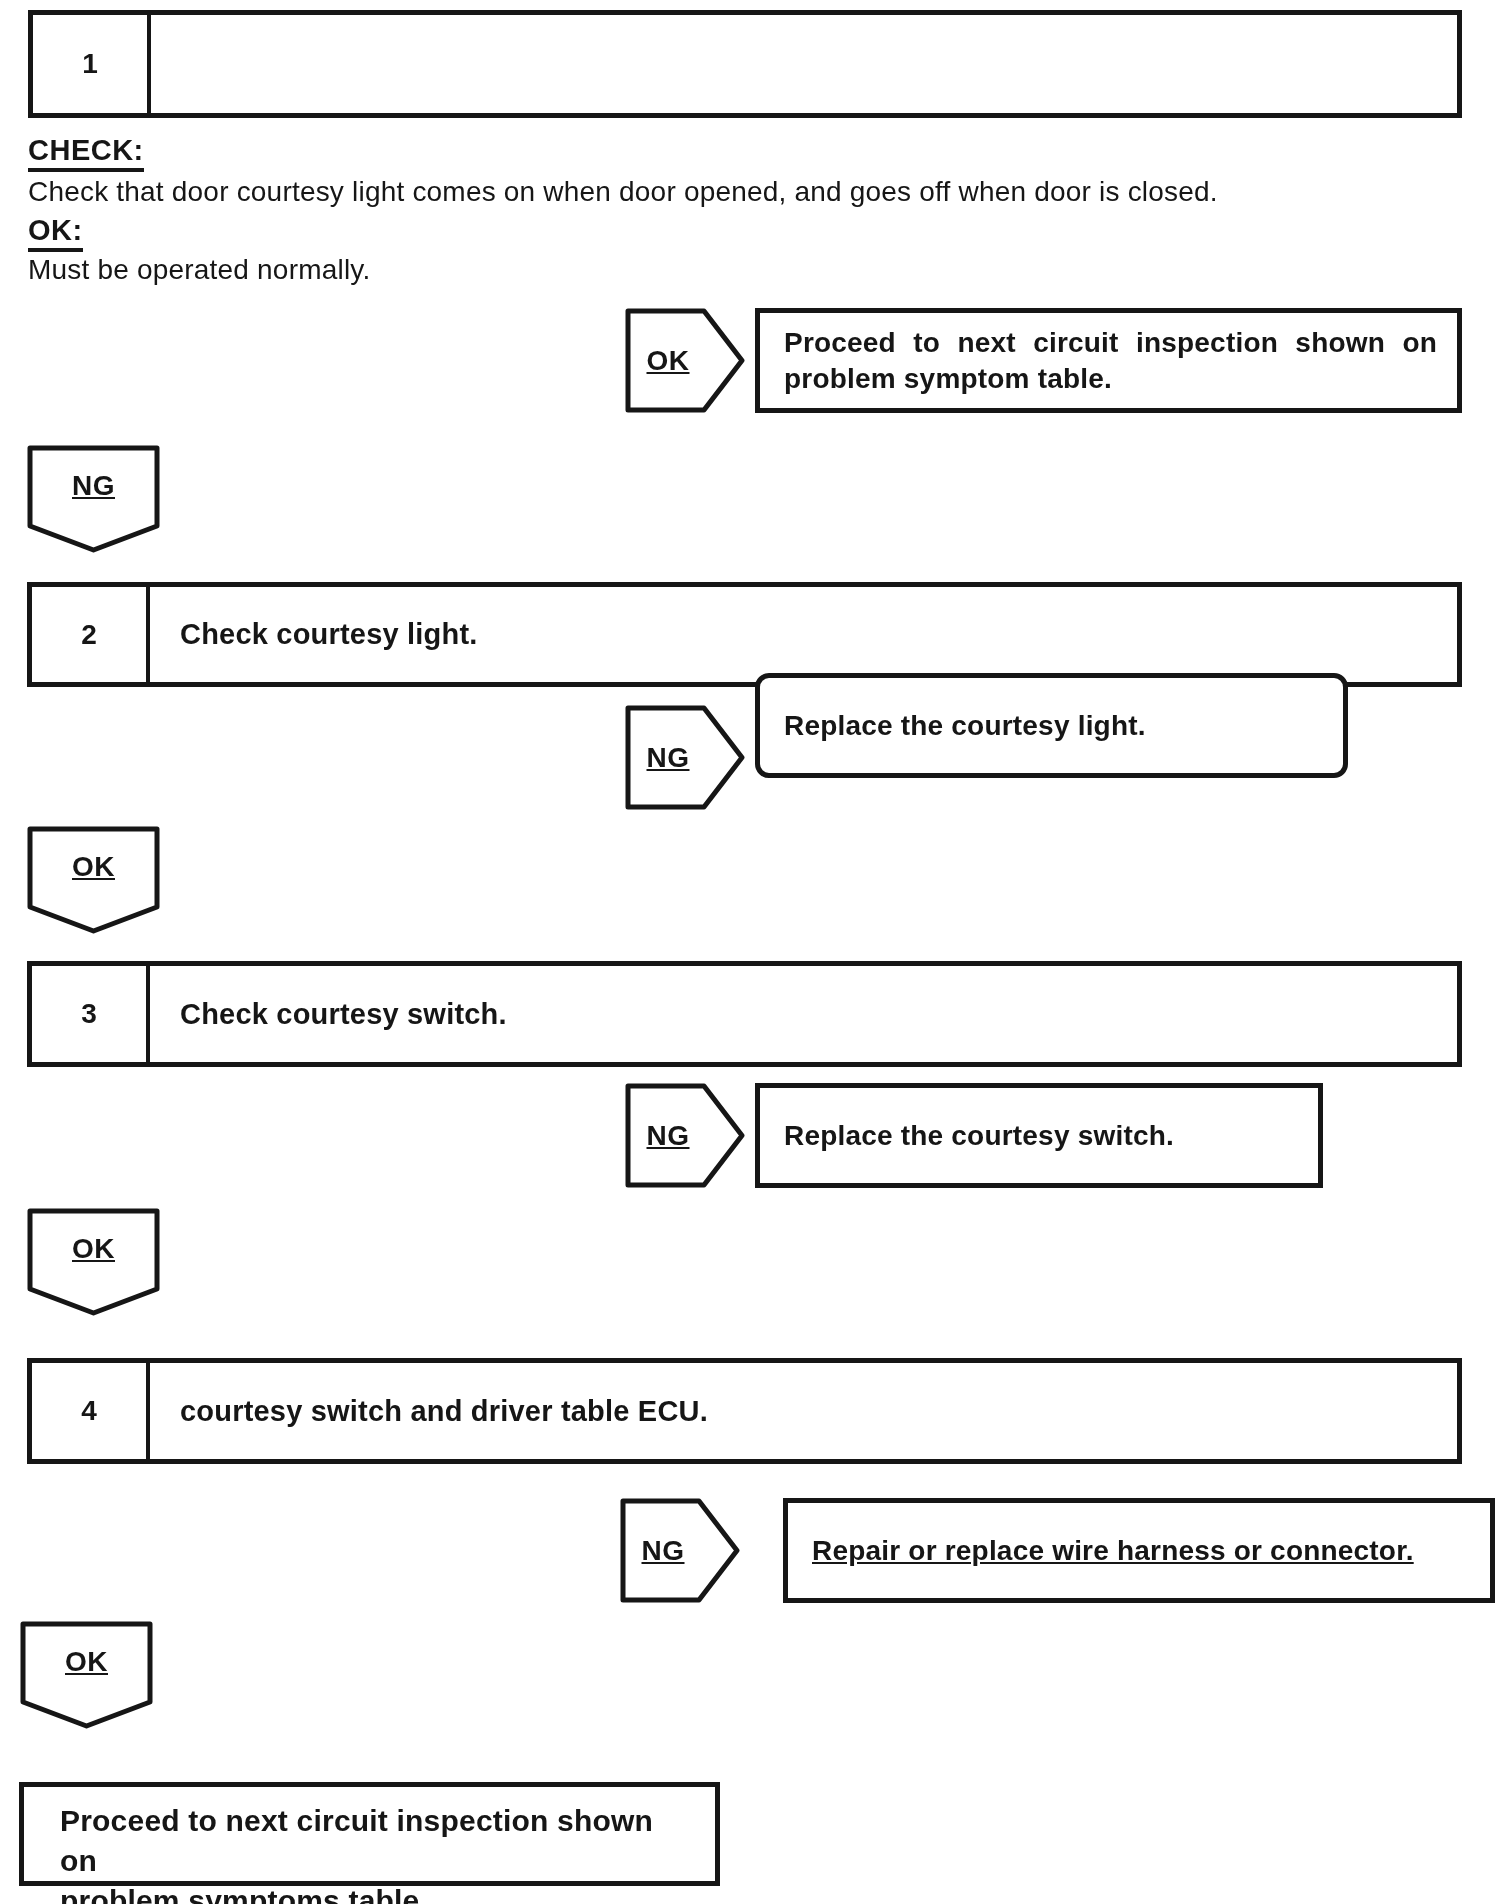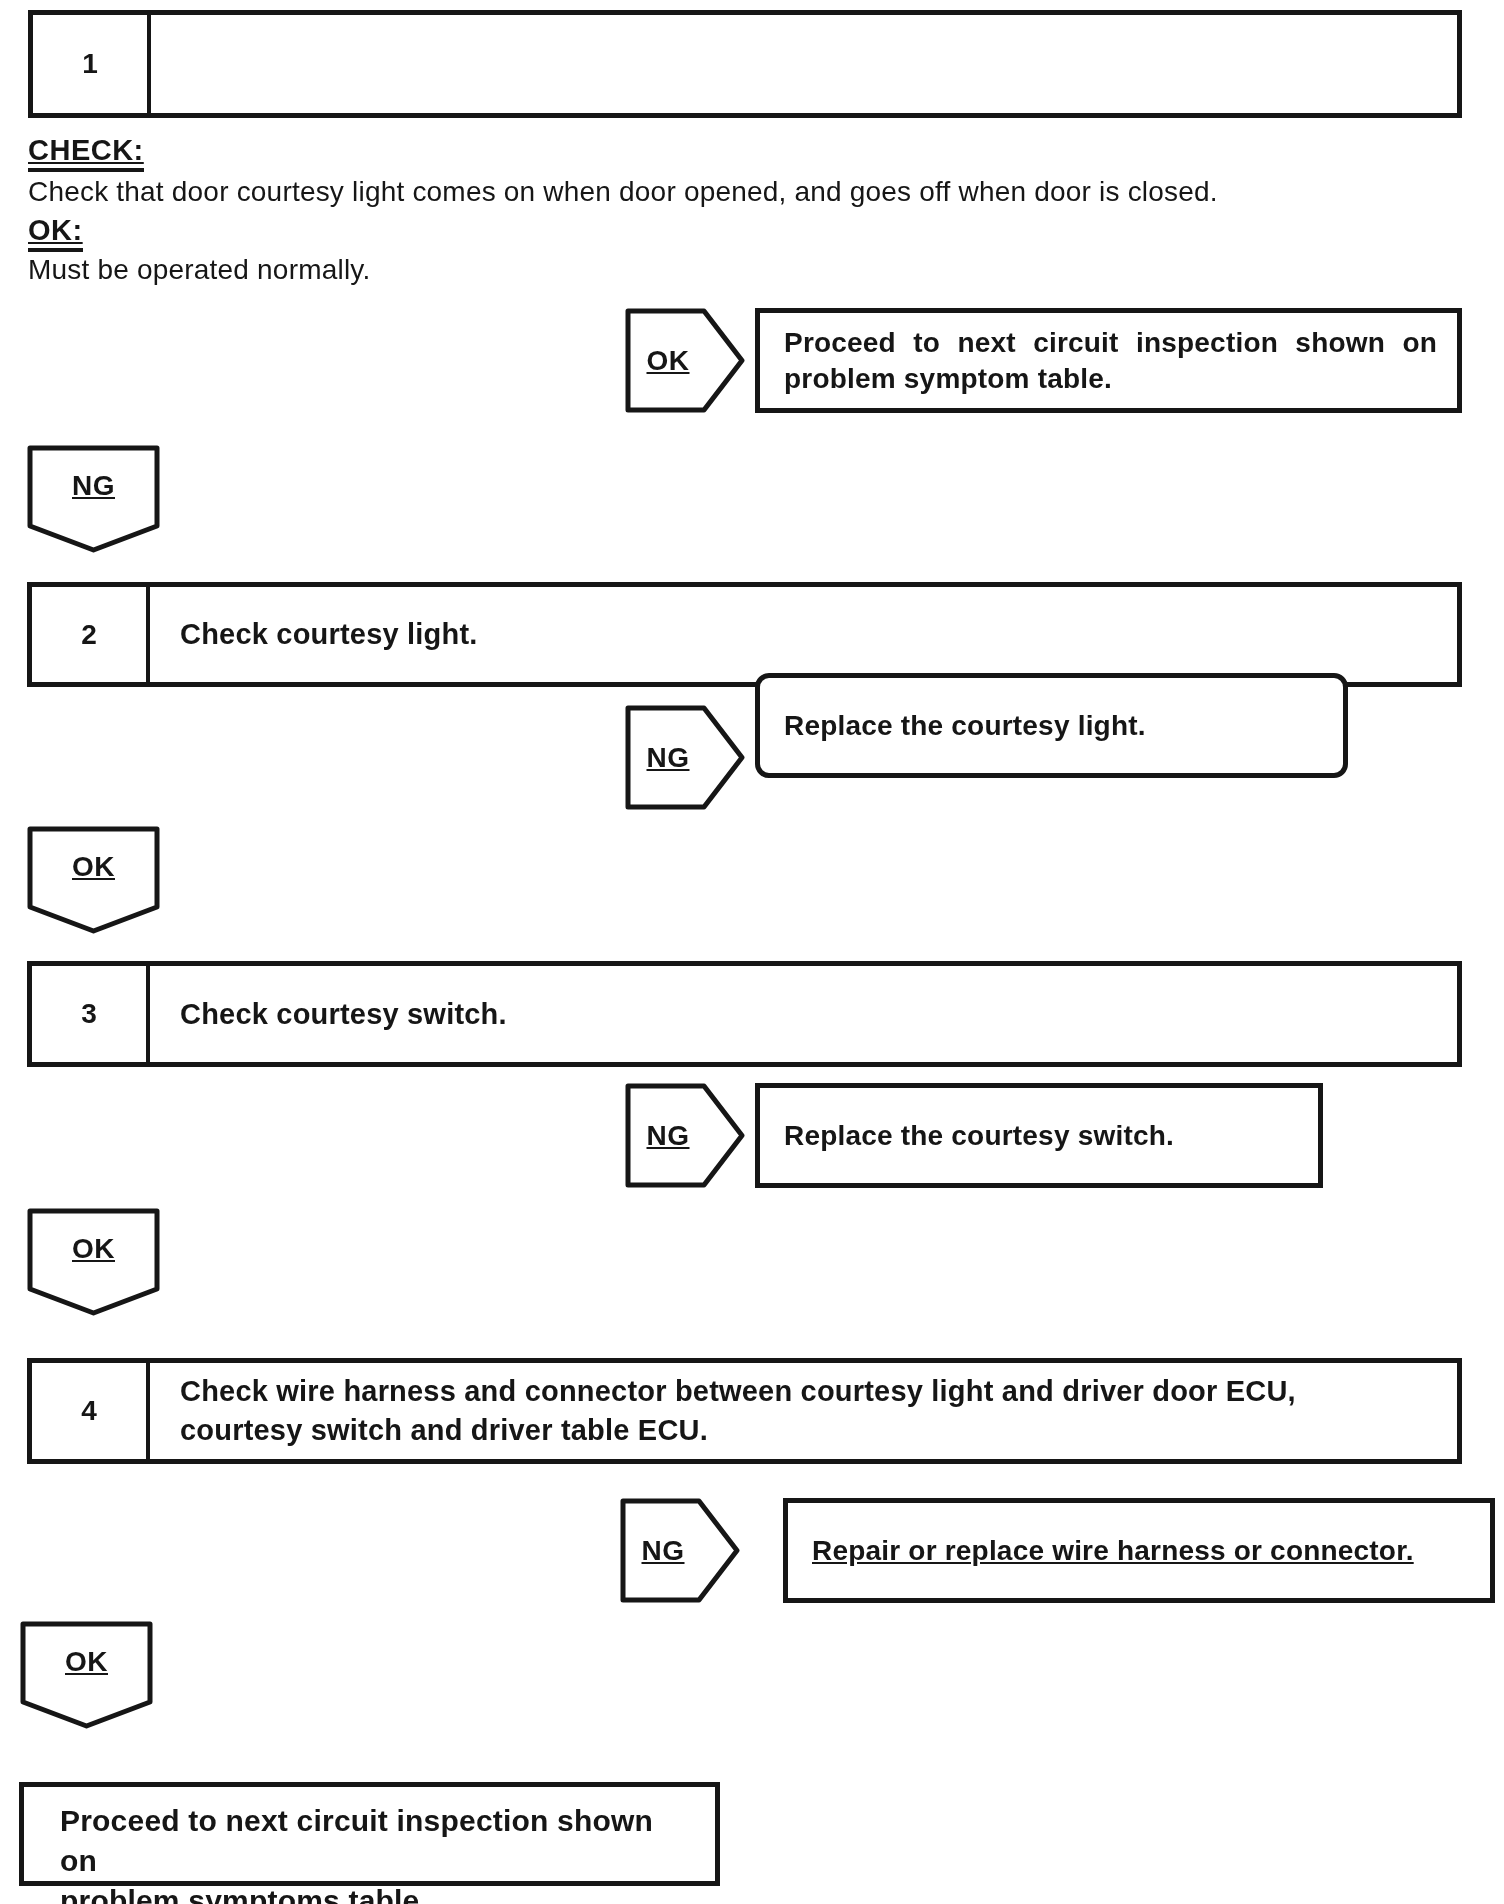--- a/index.html
+++ b/index.html
@@ -20,21 +20,21 @@
     font-weight:bold;font-size:28px;
   }
   .steptitle{
     flex:1;display:flex;flex-direction:column;justify-content:center;
     padding:0 24px 0 30px;font-weight:bold;font-size:29px;line-height:39px;
     letter-spacing:.2px;
   }
   
   .heading{
     font-weight:bold;font-size:29px;display:inline-block;
-    border-bottom:4px solid #161616;padding-bottom:1px;letter-spacing:.5px;text-decoration:underline;
+    border-bottom:4px solid #161616;padding-bottom:1px;letter-spacing:.5px;
   }
   .bodytext{font-size:28px;letter-spacing:.2px;}
   
   .resultbox{
     background:#fff;border:5px solid #161616;box-sizing:border-box;
     display:flex;flex-direction:column;justify-content:center;
     padding:0 20px 0 24px;font-weight:bold;font-size:28px;line-height:36px;
     letter-spacing:.2px;
   }
   .justify-line{text-align:justify;text-align-last:justify;}
@@ -131,21 +131,20 @@
 <div class="tag tag-down" style="left:27px;top:1208px;width:133px;height:108px;">
   <svg width="133" height="108" viewBox="0 0 133 108">
     <polygon points="3,3 130,3 130,81 66.5,105 3,81" fill="#ffffff" stroke="#161616" stroke-width="5" stroke-linejoin="round"></polygon>
   </svg>
   <span class="tlabel">OK</span>
 </div>
 
 <div class="abs stepbox" style="left:27px;top:1358px;width:1435px;height:106px;">
   <div class="numcell">4</div>
   <div class="steptitle">
-    <span>Check wire harness and connector between courtesy light and driver door ECU,</span>
     <span>courtesy switch and driver table ECU.</span>
   </div>
 </div>
 
 <div class="tag tag-right" style="left:620px;top:1498px;width:120px;height:105px;">
   <svg width="120" height="105" viewBox="0 0 120 105">
     <polygon points="3,3 79,3 117,52.5 79,102 3,102" fill="#ffffff" stroke="#161616" stroke-width="5" stroke-linejoin="round"></polygon>
   </svg>
   <span class="tlabel">NG</span>
 </div>

